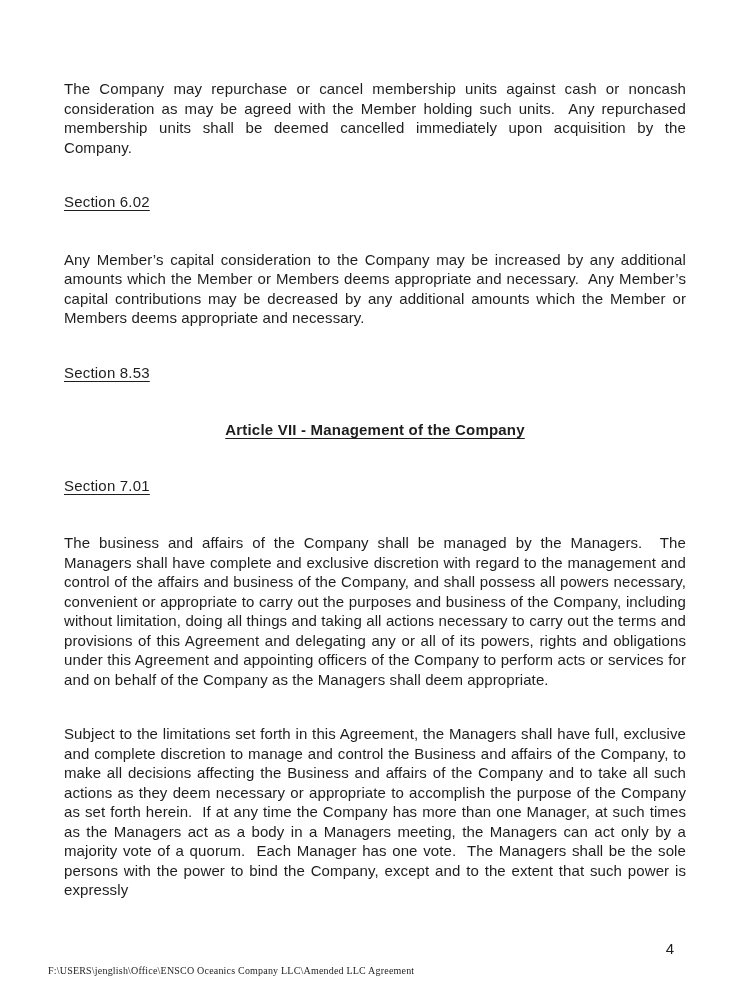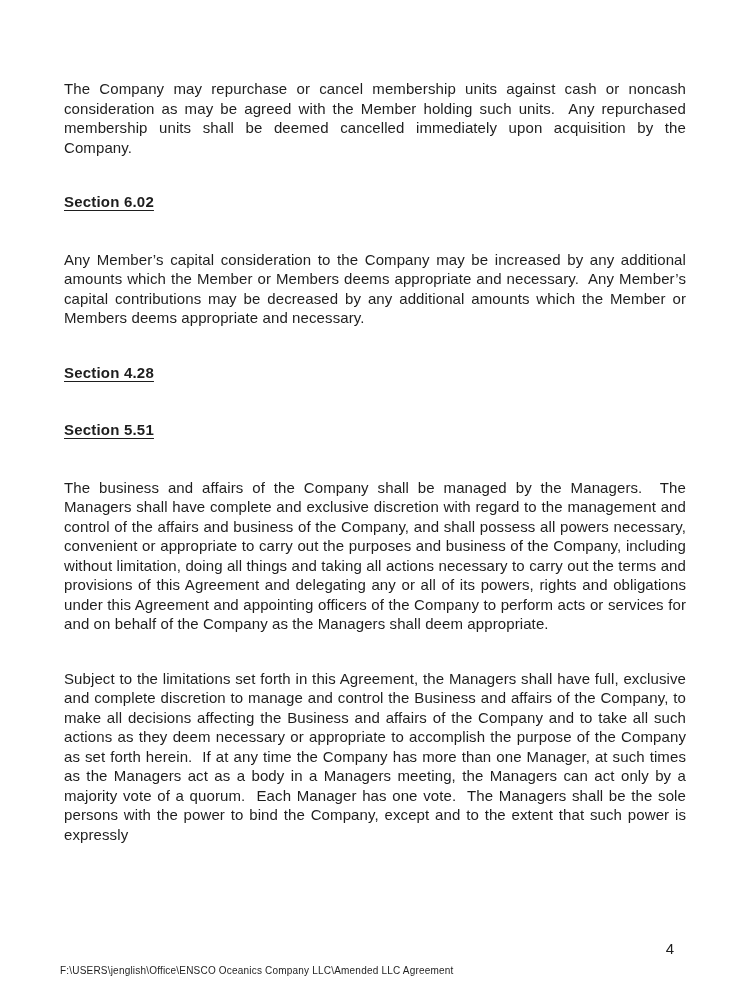--- a/index.html
+++ b/index.html
@@ -27,21 +27,21 @@
     font-size: 15px;
     line-height: 19.5px;
     text-align: justify;
     white-space: pre-wrap;
     margin-bottom: 19px;
     letter-spacing: 0.1px;
   }
   .section-heading {
     font-size: 15px;
     line-height: 19.5px;
-    font-weight: bold;
+    font-weight: normal;
     text-decoration: underline;
     text-underline-offset: 3px;
     margin-top: 6px;
     margin-bottom: 22px;
     letter-spacing: 0.2px;
   }
   .article-heading {
     font-size: 15px;
     line-height: 19.5px;
     font-weight: bold;
@@ -55,44 +55,46 @@
   .page-number {
     position: absolute;
     top: 924px;
     right: 62px;
     font-size: 15px;
     color: #1e1e1e;
   }
   .footer-path {
     position: absolute;
     top: 949px;
-    left: 44px;
+    left: 32px;
     font-size: 10px;
     letter-spacing: 0.2px;
     color: #1e1e1e;
+    font-family: Liberation Serif, serif;
   }
 </style>
 </head>
 <body>
 
 <div class="page">
   <div class="content">
 
     <p class="para">The Company may repurchase or cancel membership units against cash or noncash consideration as may be agreed with the Member holding such units.  Any repurchased membership units shall be deemed cancelled immediately upon acquisition by the Company.</p>
 
 
     <div class="section-heading">Section 6.02</div>
 
     <p class="para">Any Member’s capital consideration to the Company may be increased by any additional amounts which the Member or Members deems appropriate and necessary.  Any Member’s capital contributions may be decreased by any additional amounts which the Member or Members deems appropriate and necessary.</p>
 
-    <div class="section-heading">Section 4.28</div>
+    <div class="section-heading">Section 8.53</div>
 
 
+    <div class="article-heading">Article VII - Management of the Company</div>
 
-    <div class="section-heading">Section 5.51</div>
+    <div class="section-heading">Section 7.01</div>
 
     <p class="para">The business and affairs of the Company shall be managed by the Managers.  The Managers shall have complete and exclusive discretion with regard to the management and control of the affairs and business of the Company, and shall possess all powers necessary, convenient or appropriate to carry out the purposes and business of the Company, including without limitation, doing all things and taking all actions necessary to carry out the terms and provisions of this Agreement and delegating any or all of its powers, rights and obligations under this Agreement and appointing officers of the Company to perform acts or services for and on behalf of the Company as the Managers shall deem appropriate.</p>
 
     <p class="para">Subject to the limitations set forth in this Agreement, the Managers shall have full, exclusive and complete discretion to manage and control the Business and affairs of the Company, to make all decisions affecting the Business and affairs of the Company and to take all such actions as they deem necessary or appropriate to accomplish the purpose of the Company as set forth herein.  If at any time the Company has more than one Manager, at such times as the Managers act as a body in a Managers meeting, the Managers can act only by a majority vote of a quorum.  Each Manager has one vote.  The Managers shall be the sole persons with the power to bind the Company, except and to the extent that such power is expressly</p>
 
   </div>
 
   <div class="page-number">4</div>
   <div class="footer-path">F:\USERS\jenglish\Office\ENSCO Oceanics Company LLC\Amended LLC Agreement</div>
 </div>

